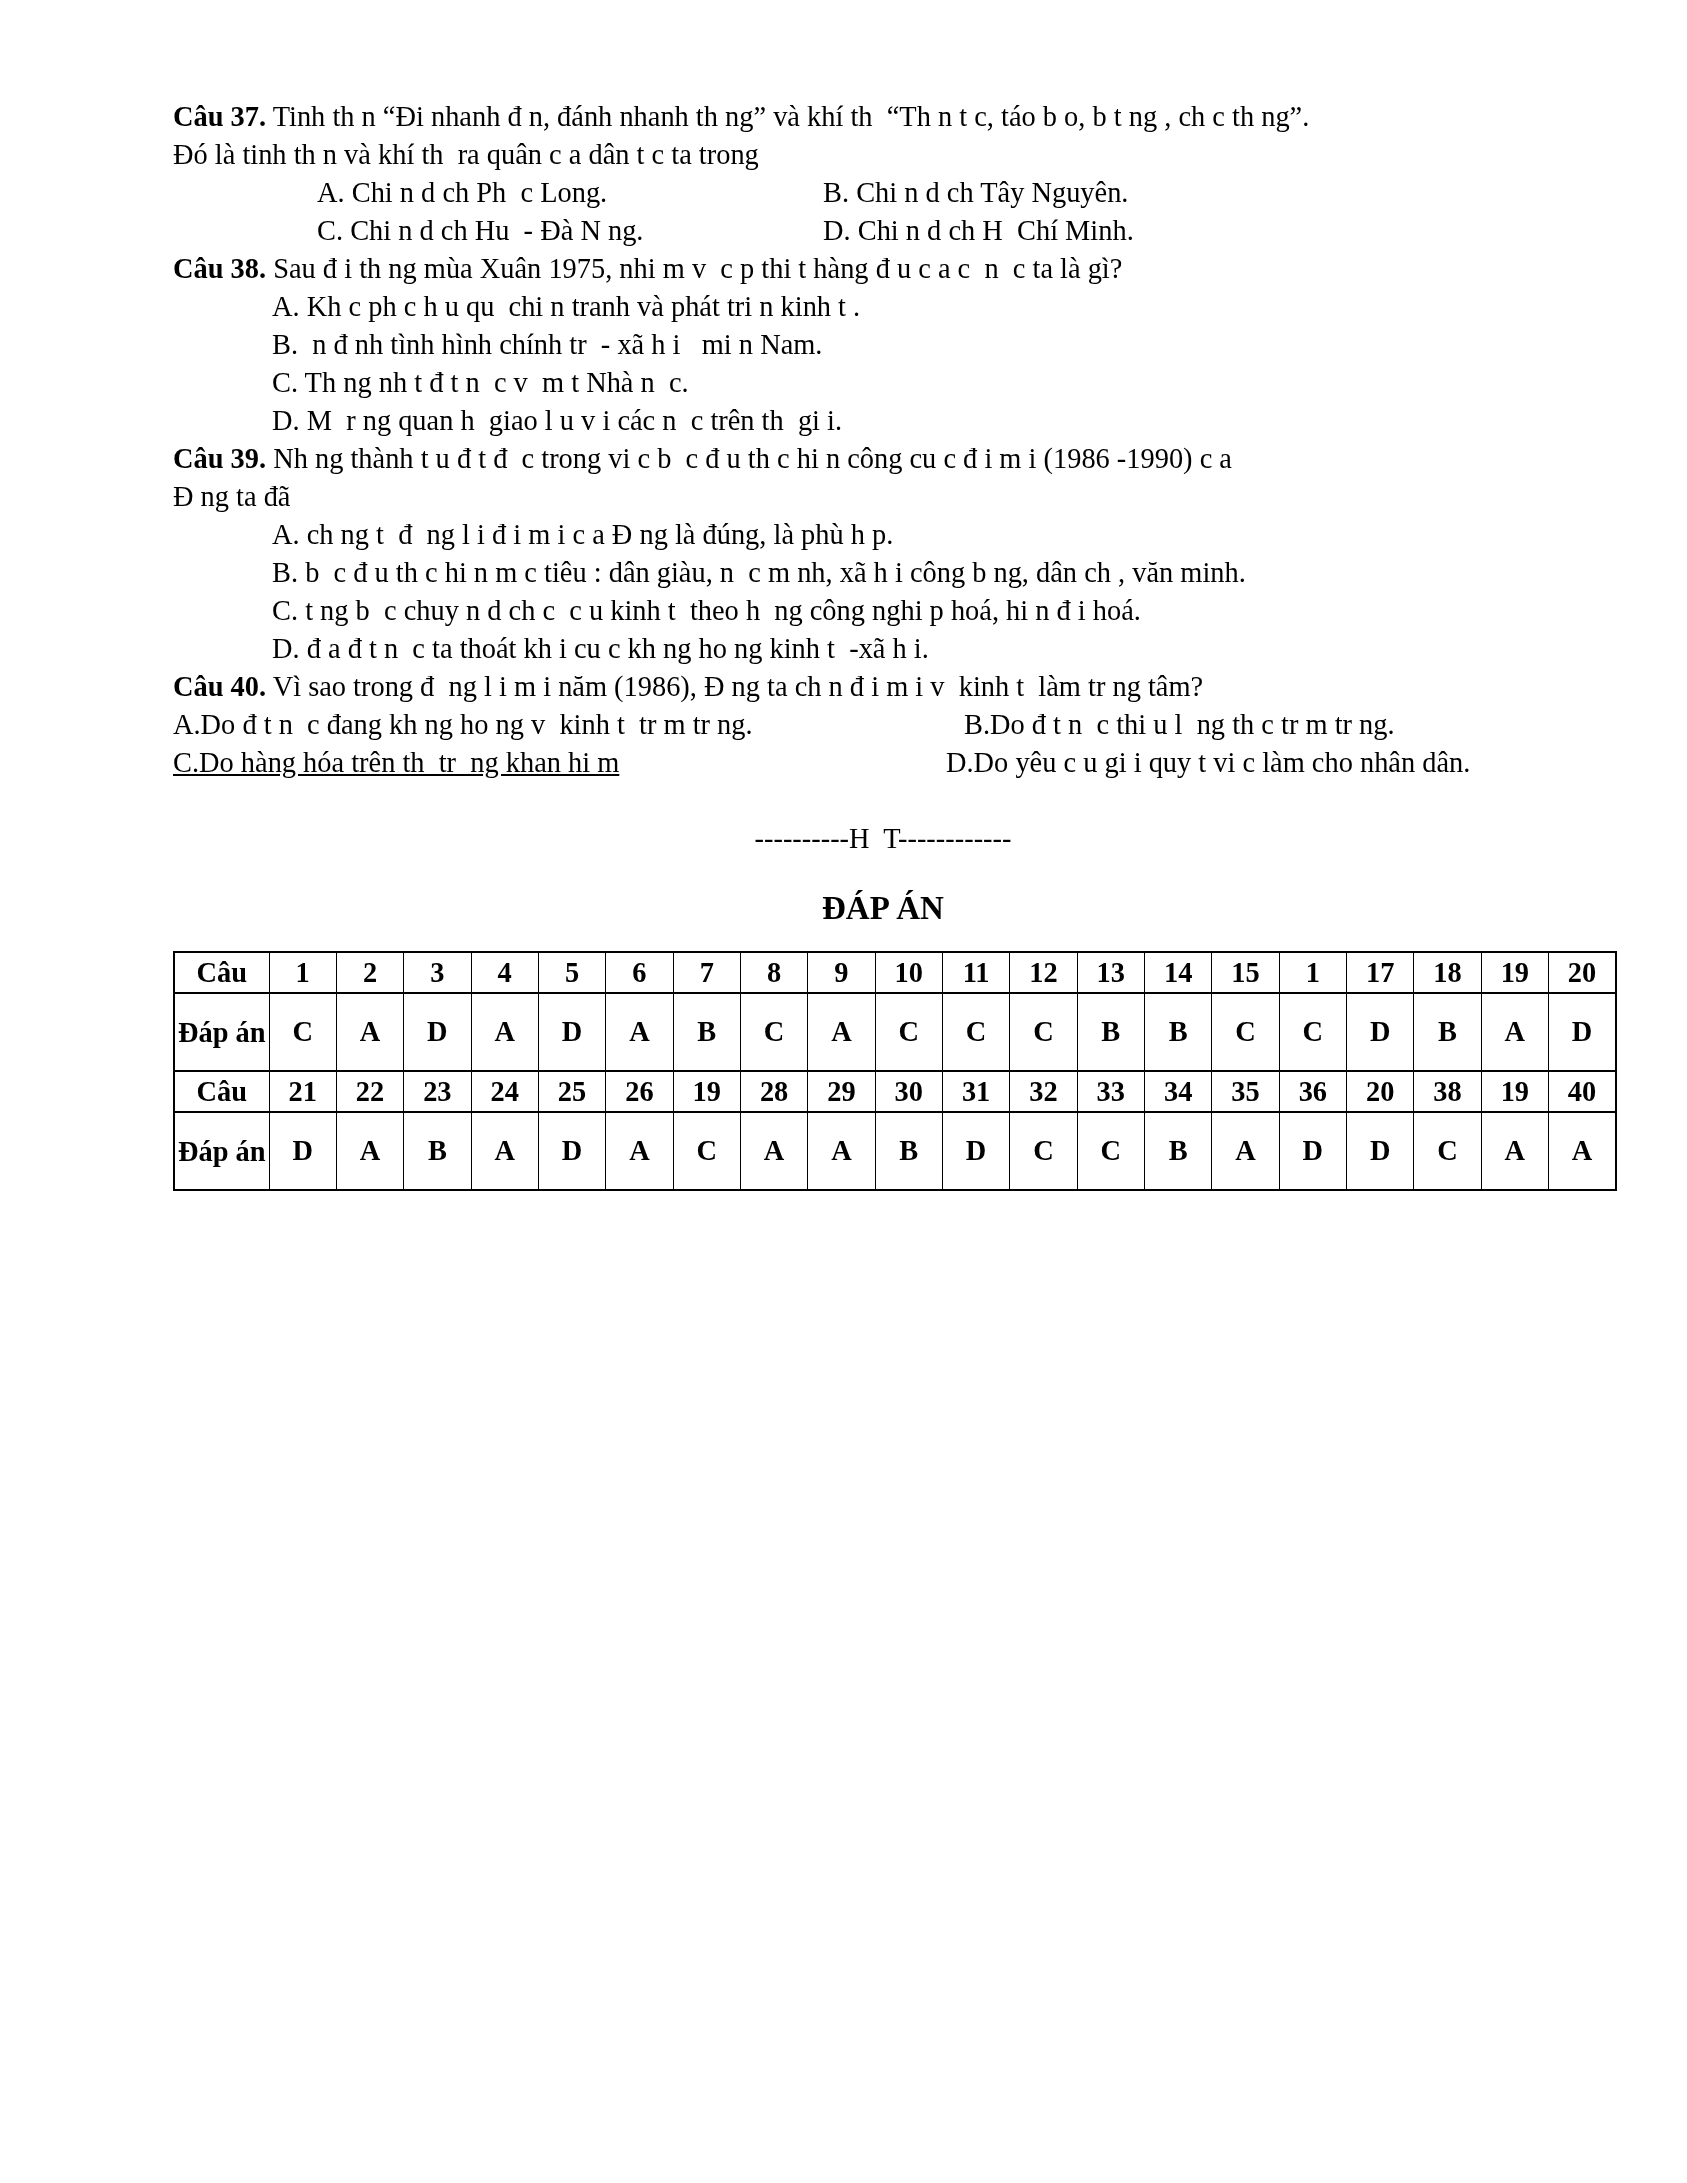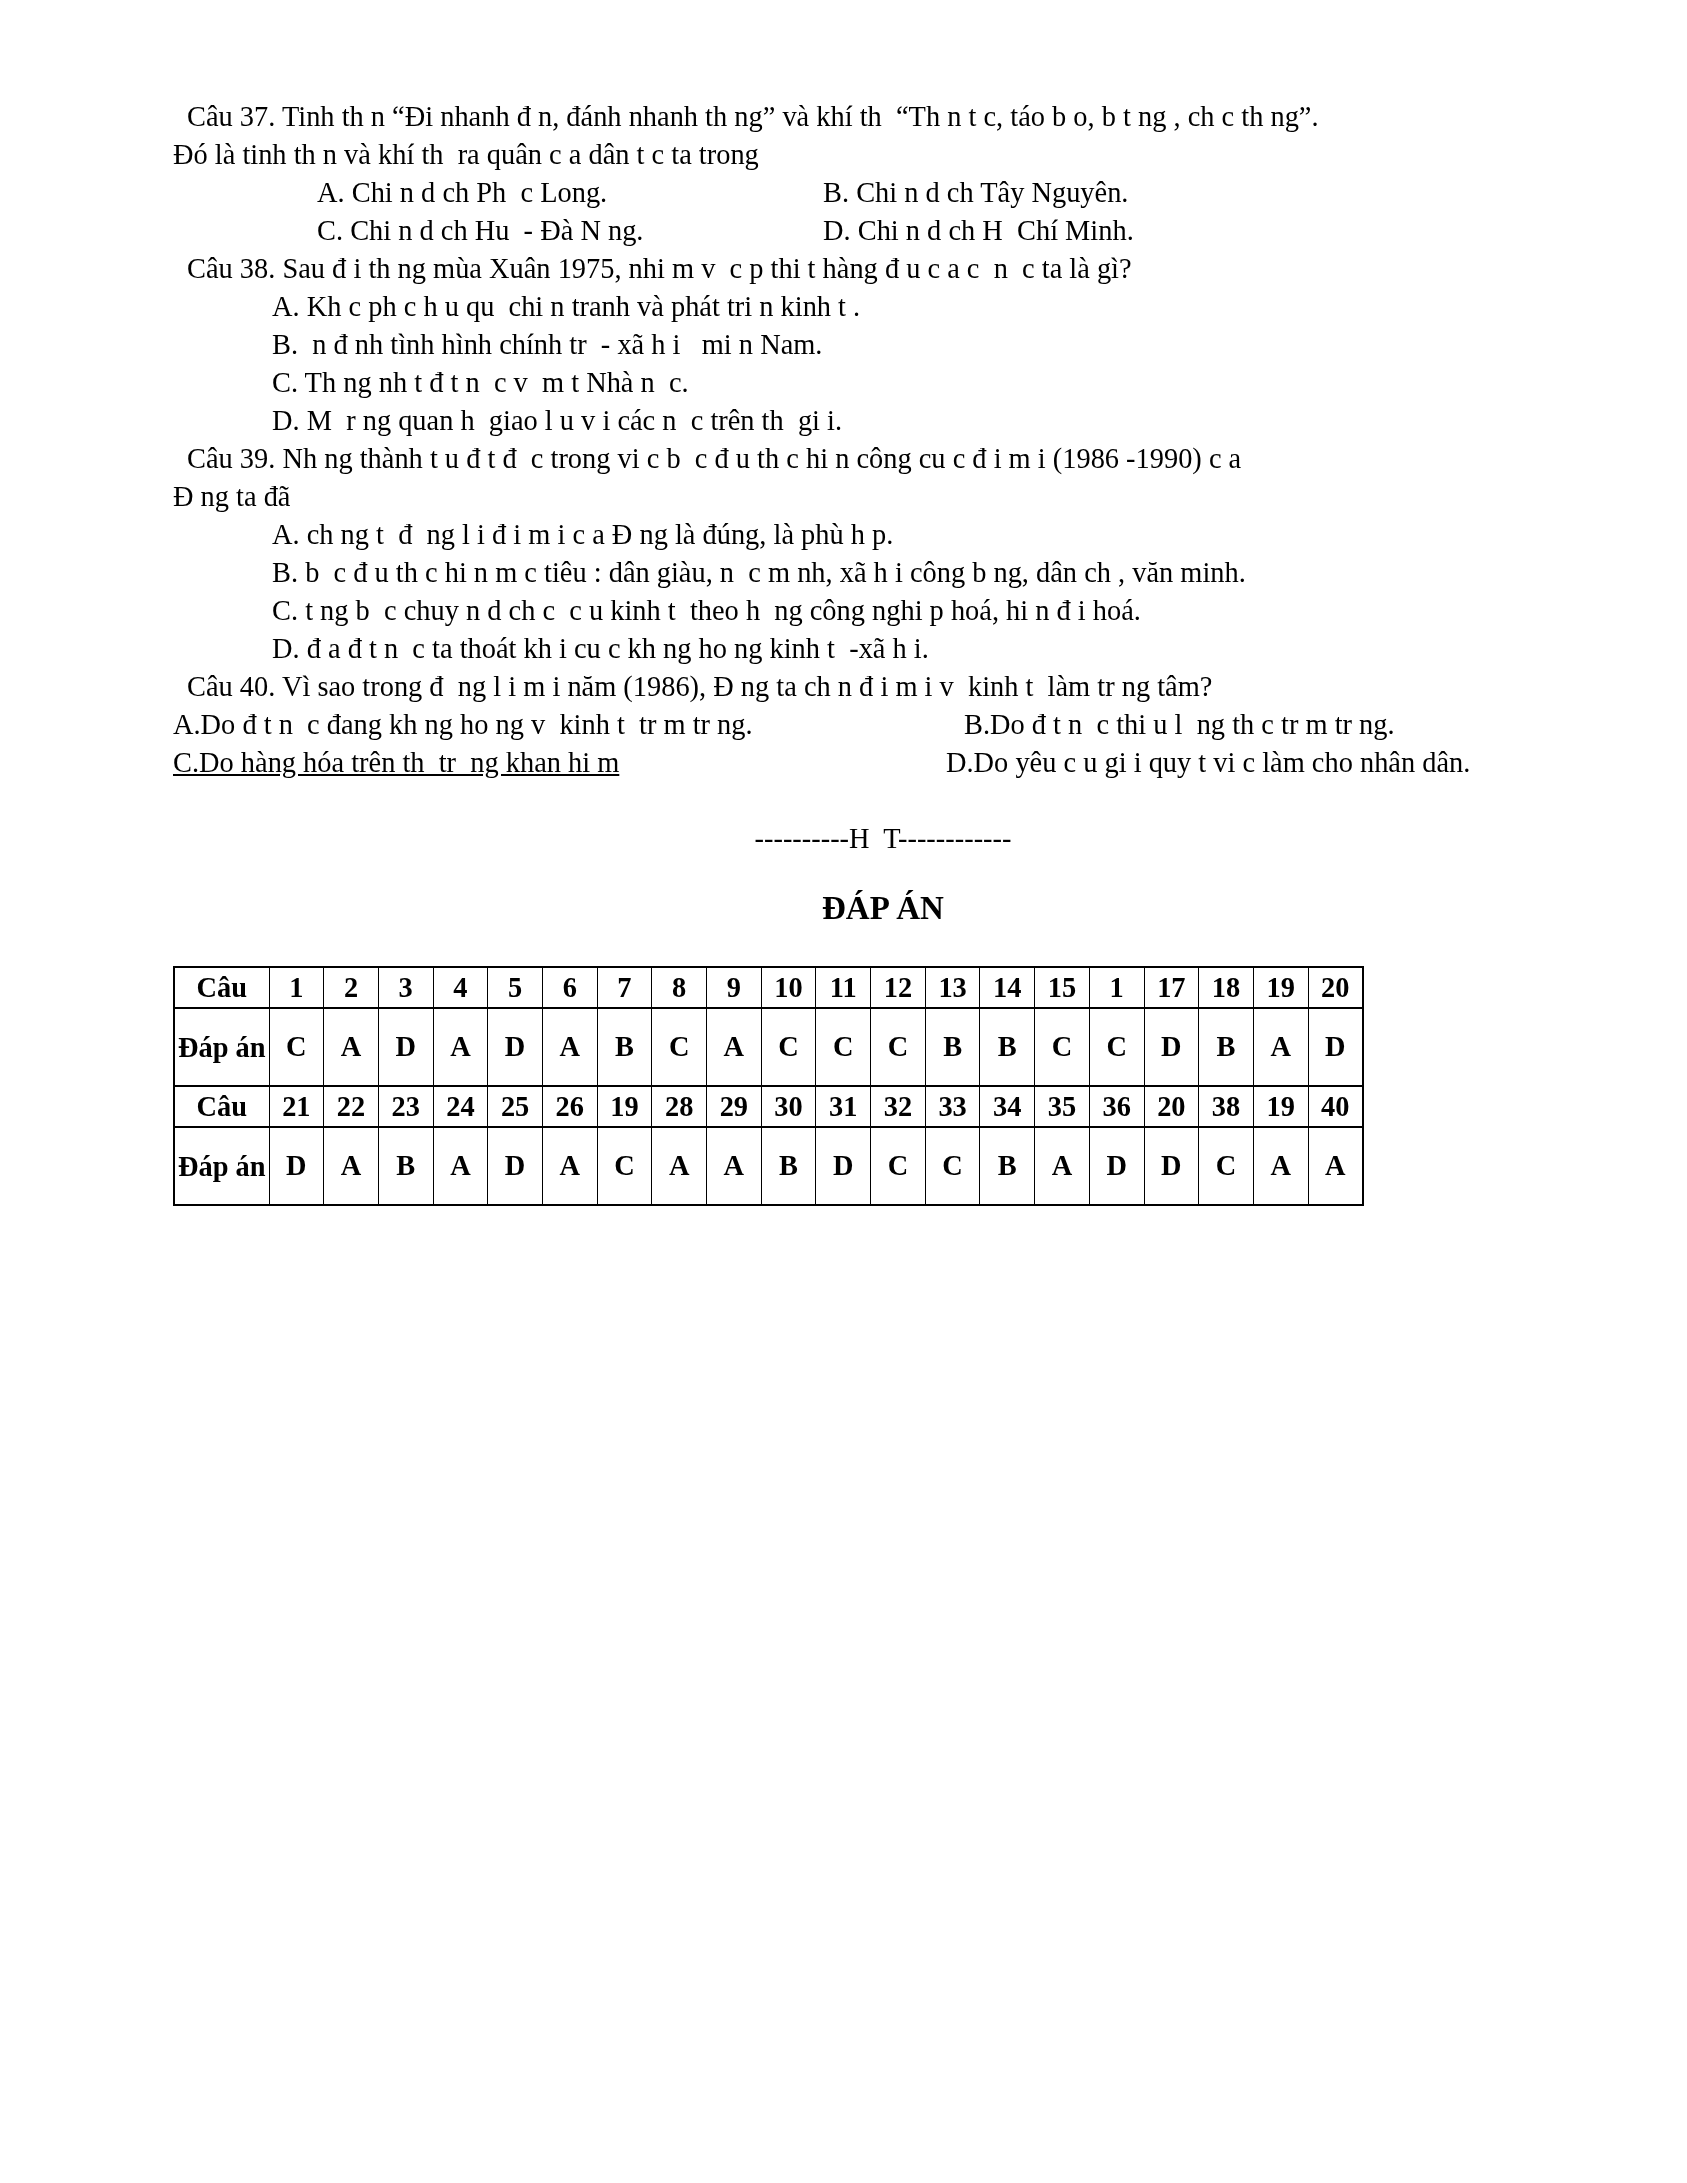--- a/index.html
+++ b/index.html
@@ -9,34 +9,34 @@
     font-family:"Liberation Serif","DejaVu Serif",serif;
     color:#000; overflow:hidden;
   }
   .page {
     position:relative;
     width:1687px; height:2183px;
     padding:98px 96px 0 173px;
     font-size:28.4px;
   }
   .line { line-height:38px; white-space:pre; }
-  .qlabel { font-weight:normal;margin-left:14px; }
+  .qlabel { font-weight:bold; }
   .opts { padding-left:99px; }
   .col1 { display:inline-block; white-space:pre; }
   .w765 { width:506px;margin-left:45px; }
   .w1195 { width:791px; }
   .w1168 { width:773px;text-decoration:underline; }
   .content-center { width:1420px; text-align:center; }
   .endline { margin-top:38px; line-height:38px; white-space:pre; }
   .dapan-title { margin-top:30px; font-weight:bold; font-size:33px; line-height:41px; }
   table.akey {
-    margin-top:37px;
+    margin-top:22px;
     border-collapse:collapse;
     table-layout:fixed;
-    width:1191px;
+    width:1444px;
     border:2.6px solid #000;
   }
   .akey td {
     border:1.3px solid #000;
     border-top-width:2.6px;
     border-bottom-width:2.6px;
     text-align:center;
     vertical-align:middle;
     font-weight:bold;
     font-size:28.4px;

